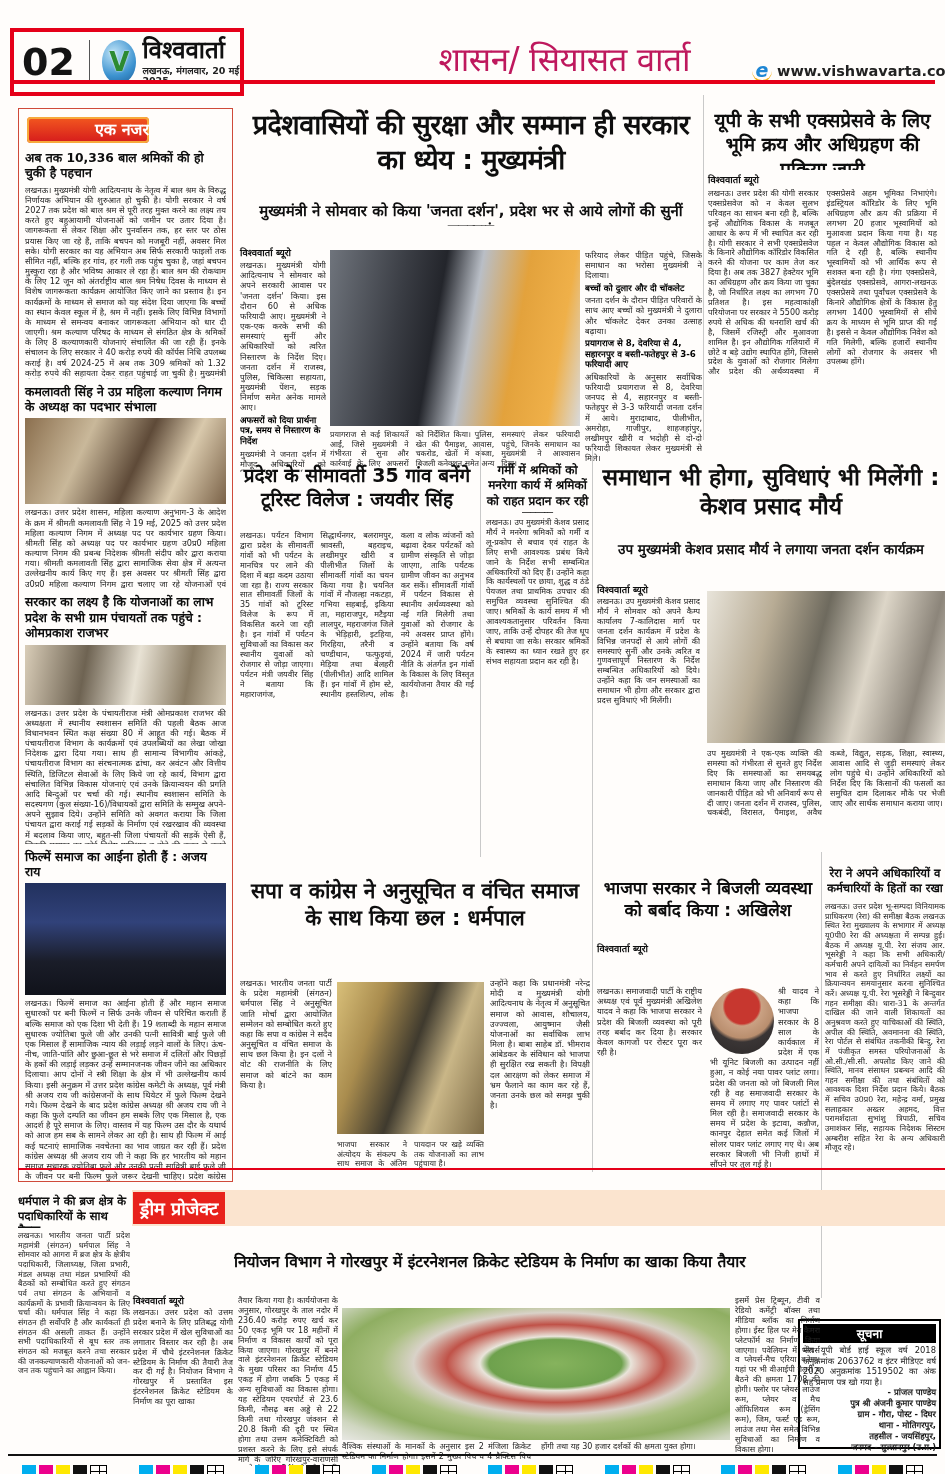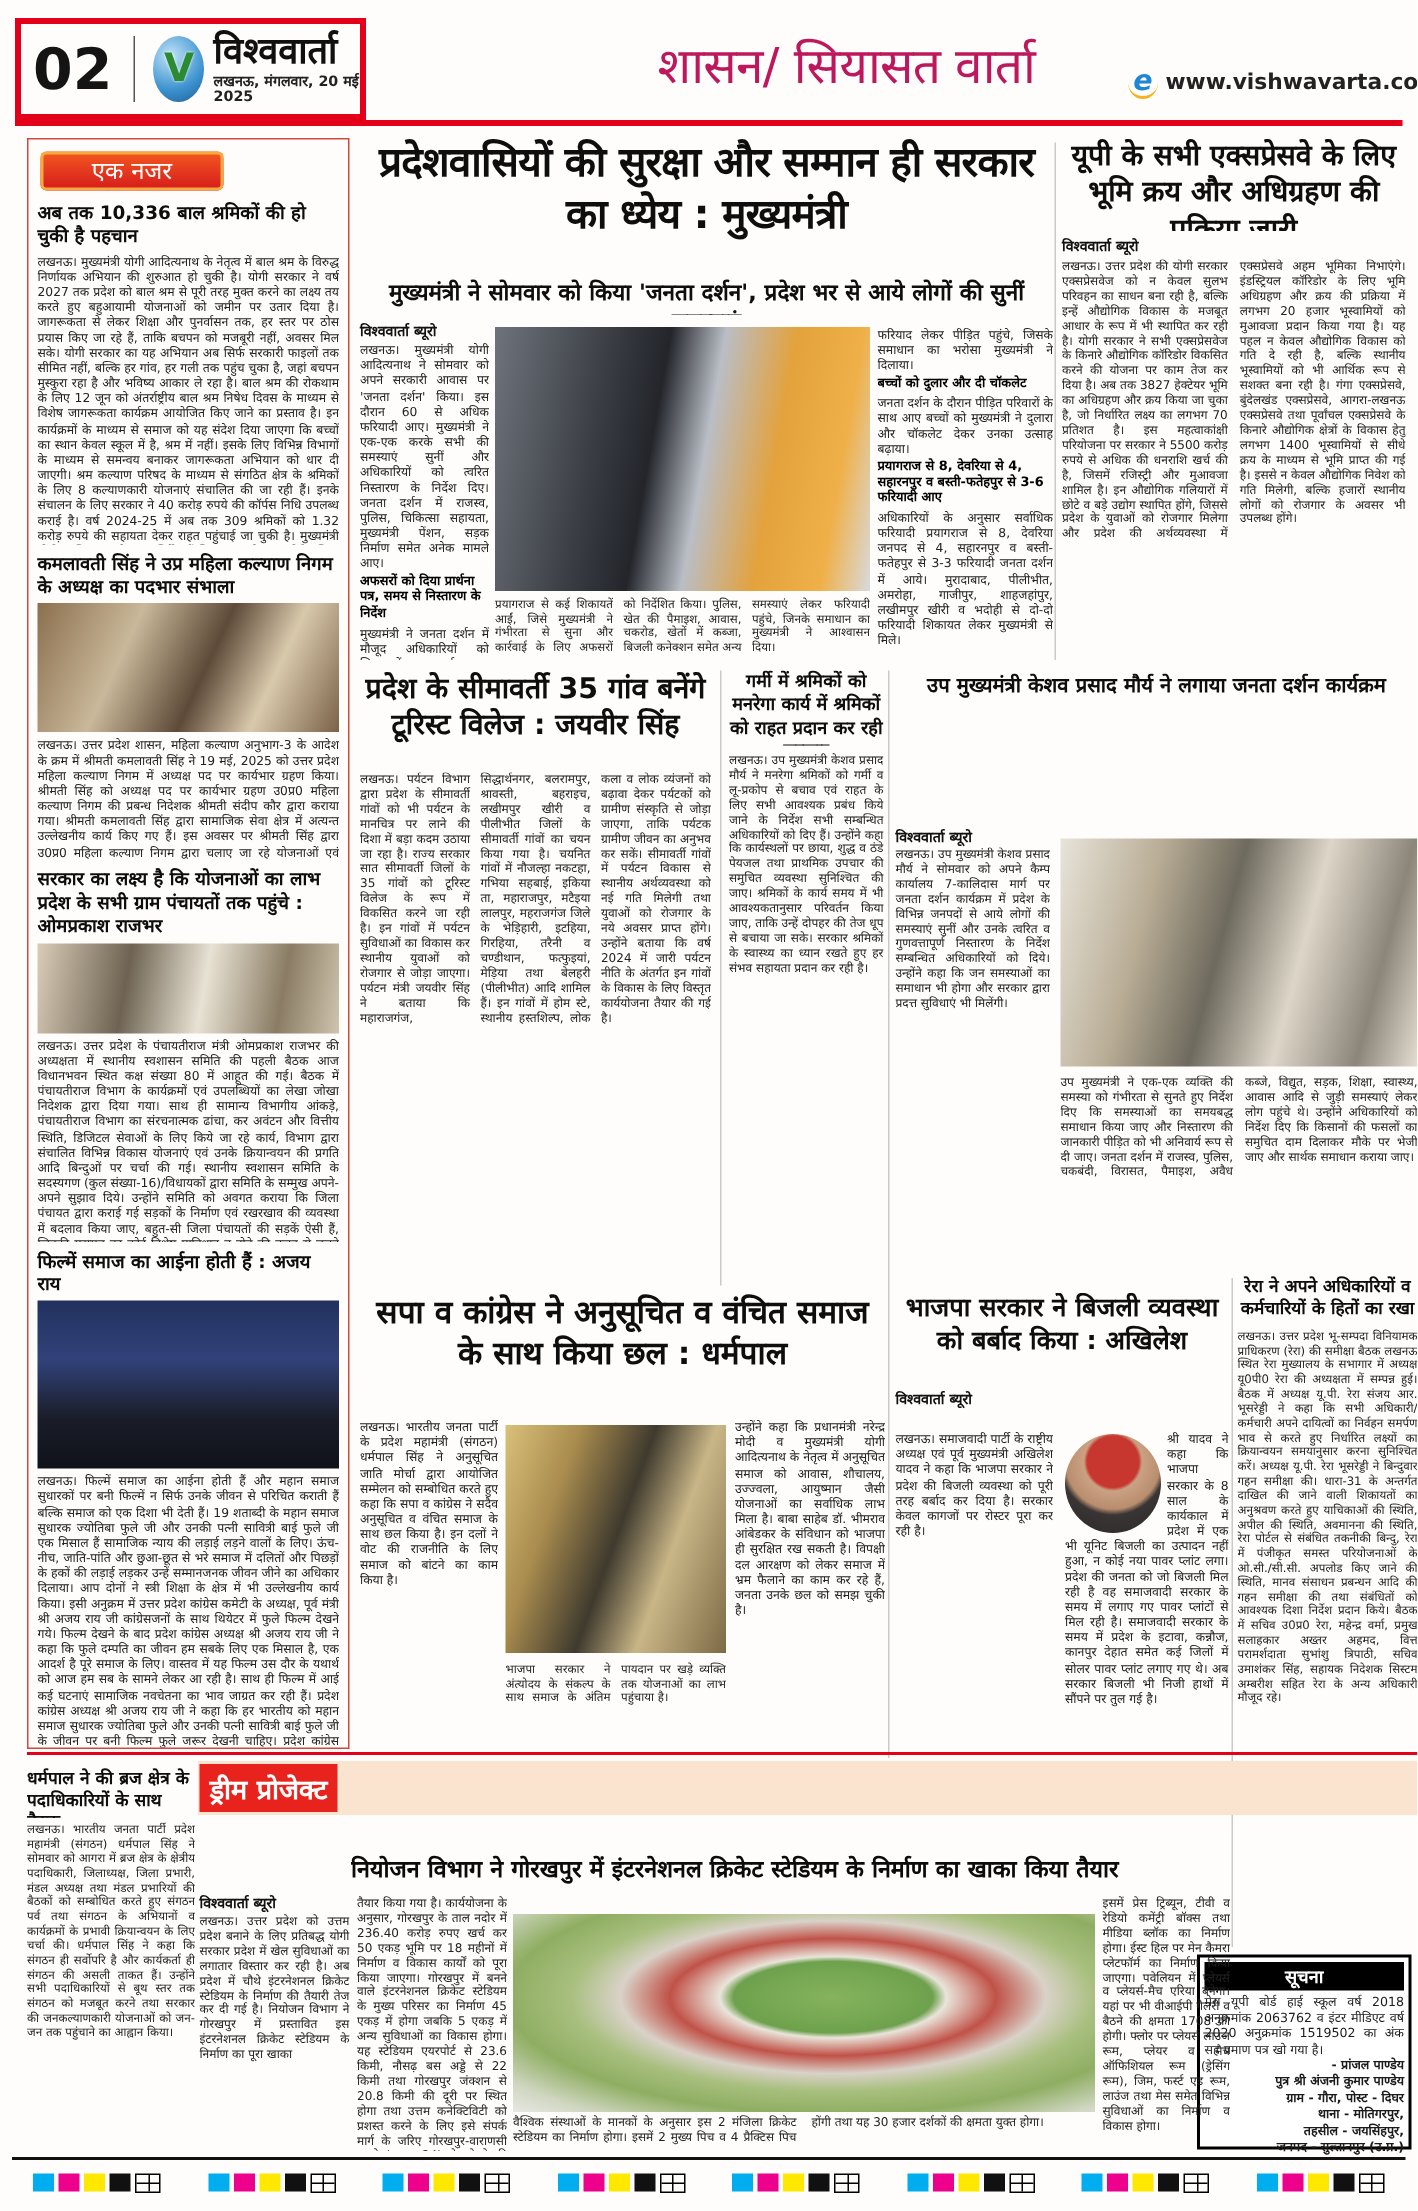--- a/index.html
+++ b/index.html
@@ -1,18 +1,18 @@
 <!DOCTYPE html>
 <html><head>
 <meta charset="utf-8">
 <style>
   html,body{margin:0;padding:0;background:#ffffff;}
   #page{position:relative;width:945px;height:1474px;background:#fffdfb;
         font-family:"DejaVu Sans",sans-serif;color:#1b1b1b;overflow:hidden;}
-  .abs{position:absolute;}
+  .abs{position:absolute;margin-top:16px;}
   .clip{overflow:hidden;}
   .hl{font-weight:bold;color:#0e0e0e;text-align:center;line-height:1.28;}
   .body{font-size:8.2px;line-height:1.24;text-align:justify;color:#222;}
   .byline{font-size:9.5px;font-weight:bold;color:#111;}
   .cross{font-size:8.6px;font-weight:bold;color:#000;margin:2px 0;text-align:left;}
   .photo{background:#888;}
   .vr{position:absolute;width:1px;background:#c9c9c9;}
   .hr-red{position:absolute;background:#e50019;}
   
   #redbox{border:4px solid #e50019;display:flex;align-items:center;}
@@ -26,21 +26,21 @@
   #mast .m1{font-size:24px;font-weight:bold;color:#101010;}
   #mast .m2{font-size:9.5px;font-weight:bold;color:#222;margin-top:3px;}
   #secttl{font-size:33px;font-weight:normal;text-align:right;color:#be185d;letter-spacing:-0.5px;}
   #webrow{display:flex;align-items:center;gap:5px;}
   #eicon{width:20px;height:20px;border-radius:50%;color:#1e86d4;font-weight:bold;font-style:italic;
          font-size:19px;line-height:20px;text-align:center;border-bottom:2px solid #f4b324;}
   #weburl{font-size:14.5px;font-weight:bold;color:#222;}
   
   #leftcol{border:1px solid #cf4a3a;padding:6px;box-sizing:border-box;background:#fffdfb;}
   .ekbox{width:122px;height:26px;border-radius:4px;background:linear-gradient(180deg,#f3591f,#d51a1c);
-         color:#fff;font-weight:normal;font-size:16px;text-align:center;line-height:26px;margin:2px 0 8px 2px;
+         color:#fff;font-weight:bold;font-size:16px;text-align:right;line-height:26px;margin:2px 0 8px 2px;
          box-shadow:0 0 0 2px #f7a93b inset;}
   .lc-h{font-size:12.3px;font-weight:bold;line-height:1.25;color:#0d0d0d;margin:6px 0 3px 0;}
   .lc-photo{width:100%;margin:3px 0;}
   
   #dreamstrip{background:#fbe4cf;}
   #dreambadge{background:#e8221c;color:#fff;font-weight:bold;font-size:18px;
               display:flex;align-items:center;justify-content:center;}
   #kicker{font-size:15.5px;font-weight:bold;color:#0b0b0b;white-space:nowrap;}
   
   #suchna{border:2px solid #000;background:#fff;box-sizing:border-box;padding:3px;}
@@ -141,20 +141,21 @@
     <div class="hl clip" style="font-size:19px;height:60px;">प्रदेश के सीमावर्ती 35 गांव बनेंगे टूरिस्ट विलेज : जयवीर सिंह</div>
     <div class="body clip" style="height:338px;columns:3;column-gap:7px;font-size:8px;margin-top:8px;">लखनऊ। पर्यटन विभाग द्वारा प्रदेश के सीमावर्ती गांवों को भी पर्यटन के मानचित्र पर लाने की दिशा में बड़ा कदम उठाया जा रहा है। राज्य सरकार सात सीमावर्ती जिलों के 35 गांवों को टूरिस्ट विलेज के रूप में विकसित करने जा रही है। इन गांवों में पर्यटन सुविधाओं का विकास कर स्थानीय युवाओं को रोजगार से जोड़ा जाएगा। पर्यटन मंत्री जयवीर सिंह ने बताया कि महाराजगंज, सिद्धार्थनगर, बलरामपुर, श्रावस्ती, बहराइच, लखीमपुर खीरी व पीलीभीत जिलों के सीमावर्ती गांवों का चयन किया गया है। चयनित गांवों में नौजल्हा नकटहा, गभिया सहबाई, इकिया ता, महाराजपुर, मटैइया लालपुर, महराजगंज जिले के भेड़िहारी, इटहिया, गिरहिया, तरैनी व चण्डीथान, फत्फुइयां, मेड़िया तथा बेलहरी (पीलीभीत) आदि शामिल हैं। इन गांवों में होम स्टे, स्थानीय हस्तशिल्प, लोक कला व लोक व्यंजनों को बढ़ावा देकर पर्यटकों को ग्रामीण संस्कृति से जोड़ा जाएगा, ताकि पर्यटक ग्रामीण जीवन का अनुभव कर सकें। सीमावर्ती गांवों में पर्यटन विकास से स्थानीय अर्थव्यवस्था को नई गति मिलेगी तथा युवाओं को रोजगार के नये अवसर प्राप्त होंगे। उन्होंने बताया कि वर्ष 2024 में जारी पर्यटन नीति के अंतर्गत इन गांवों के विकास के लिए विस्तृत कार्ययोजना तैयार की गई है।</div>
   </div>
 
   <div class="abs" style="left:486px;top:447px;width:103px;height:410px;">
     <div class="hl clip" style="font-size:12px;height:50px;">गर्मी में श्रमिकों को मनरेगा कार्य में श्रमिकों को राहत प्रदान कर रही सरकार</div>
     <div class="body clip" style="height:350px;font-size:8px;margin-top:5px;">लखनऊ। उप मुख्यमंत्री केशव प्रसाद मौर्य ने मनरेगा श्रमिकों को गर्मी व लू-प्रकोप से बचाव एवं राहत के लिए सभी आवश्यक प्रबंध किये जाने के निर्देश सभी सम्बन्धित अधिकारियों को दिए हैं। उन्होंने कहा कि कार्यस्थलों पर छाया, शुद्ध व ठंडे पेयजल तथा प्राथमिक उपचार की समुचित व्यवस्था सुनिश्चित की जाए। श्रमिकों के कार्य समय में भी आवश्यकतानुसार परिवर्तन किया जाए, ताकि उन्हें दोपहर की तेज धूप से बचाया जा सके। सरकार श्रमिकों के स्वास्थ्य का ध्यान रखते हुए हर संभव सहायता प्रदान कर रही है।</div>
   </div>
 
   <div class="abs" style="left:597px;top:447px;width:348px;height:410px;">
+    <div class="hl clip" style="font-size:23px;height:76px;">समाधान भी होगा, सुविधाएं भी मिलेंगी :  केशव प्रसाद मौर्य</div>
     <div class="hl clip" style="font-size:13.5px;height:20px;margin-top:2px;">उप मुख्यमंत्री केशव प्रसाद मौर्य ने लगाया जनता दर्शन कार्यक्रम</div>
     <div class="byline abs" style="left:0;top:104px;">विश्ववार्ता ब्यूरो</div>
     <div class="body abs clip" style="left:0;top:118px;width:103px;height:292px;font-size:8px;">लखनऊ। उप मुख्यमंत्री केशव प्रसाद मौर्य ने सोमवार को अपने कैम्प कार्यालय 7-कालिदास मार्ग पर जनता दर्शन कार्यक्रम में प्रदेश के विभिन्न जनपदों से आये लोगों की समस्याएं सुनीं और उनके त्वरित व गुणवत्तापूर्ण निस्तारण के निर्देश सम्बन्धित अधिकारियों को दिये। उन्होंने कहा कि जन समस्याओं का समाधान भी होगा और सरकार द्वारा प्रदत्त सुविधाएं भी मिलेंगी।</div>
     <div class="photo ph-keshav abs" style="left:110px;top:112px;width:238px;height:152px;"></div>
     <div class="body abs clip" style="left:110px;top:270px;width:238px;height:140px;columns:2;column-gap:8px;font-size:8px;">उप मुख्यमंत्री ने एक-एक व्यक्ति की समस्या को गंभीरता से सुनते हुए निर्देश दिए कि समस्याओं का समयबद्ध समाधान किया जाए और निस्तारण की जानकारी पीड़ित को भी अनिवार्य रूप से दी जाए। जनता दर्शन में राजस्व, पुलिस, चकबंदी, विरासत, पैमाइश, अवैध कब्जे, विद्युत, सड़क, शिक्षा, स्वास्थ्य, आवास आदि से जुड़ी समस्याएं लेकर लोग पहुंचे थे। उन्होंने अधिकारियों को निर्देश दिए कि किसानों की फसलों का समुचित दाम दिलाकर मौके पर भेजी जाए और सार्थक समाधान कराया जाए।</div>
   </div>
 
   <div class="abs" style="left:240px;top:862px;width:350px;height:310px;">
     <div class="hl clip" style="font-size:21px;height:74px;">सपा व कांग्रेस ने अनुसूचित व वंचित समाज के साथ किया छल : धर्मपाल</div>
     <div class="body abs clip" style="left:0;top:84px;width:92px;height:226px;">लखनऊ। भारतीय जनता पार्टी के प्रदेश महामंत्री (संगठन) धर्मपाल सिंह ने अनुसूचित जाति मोर्चा द्वारा आयोजित सम्मेलन को सम्बोधित करते हुए कहा कि सपा व कांग्रेस ने सदैव अनुसूचित व वंचित समाज के साथ छल किया है। इन दलों ने वोट की राजनीति के लिए समाज को बांटने का काम किया है।</div>

